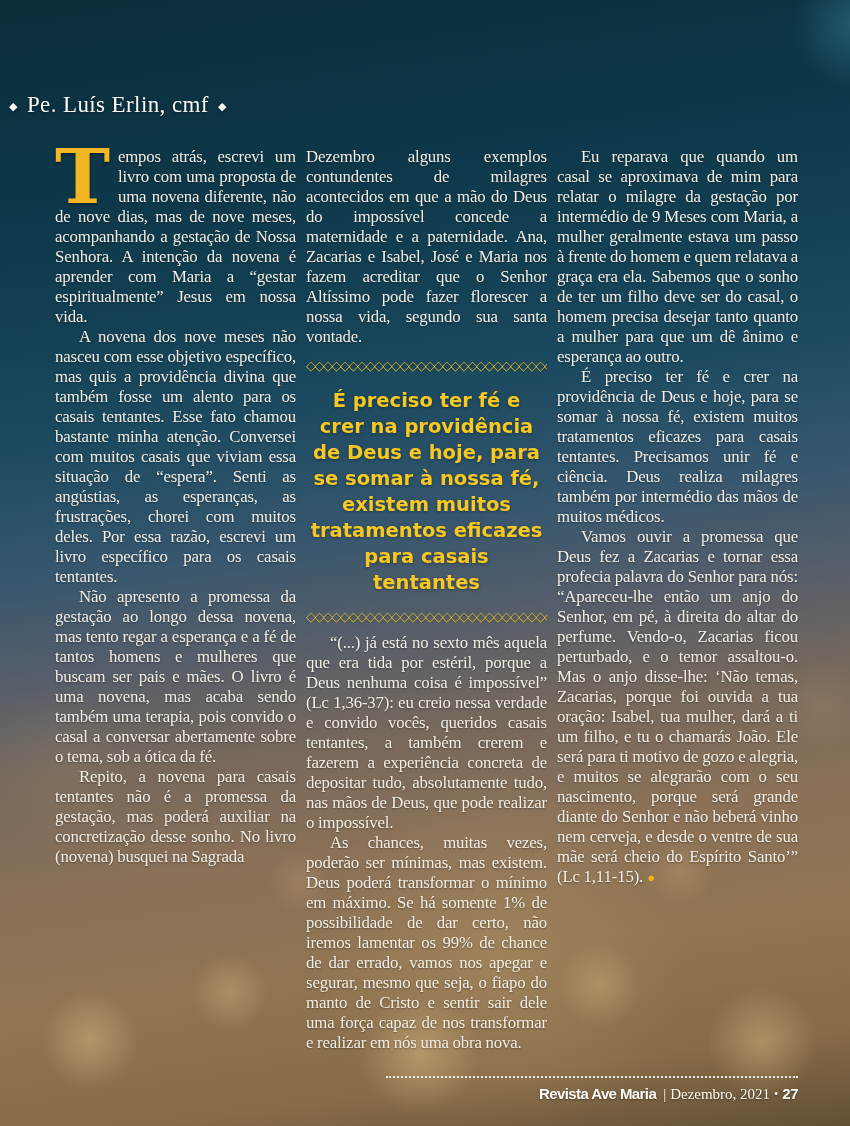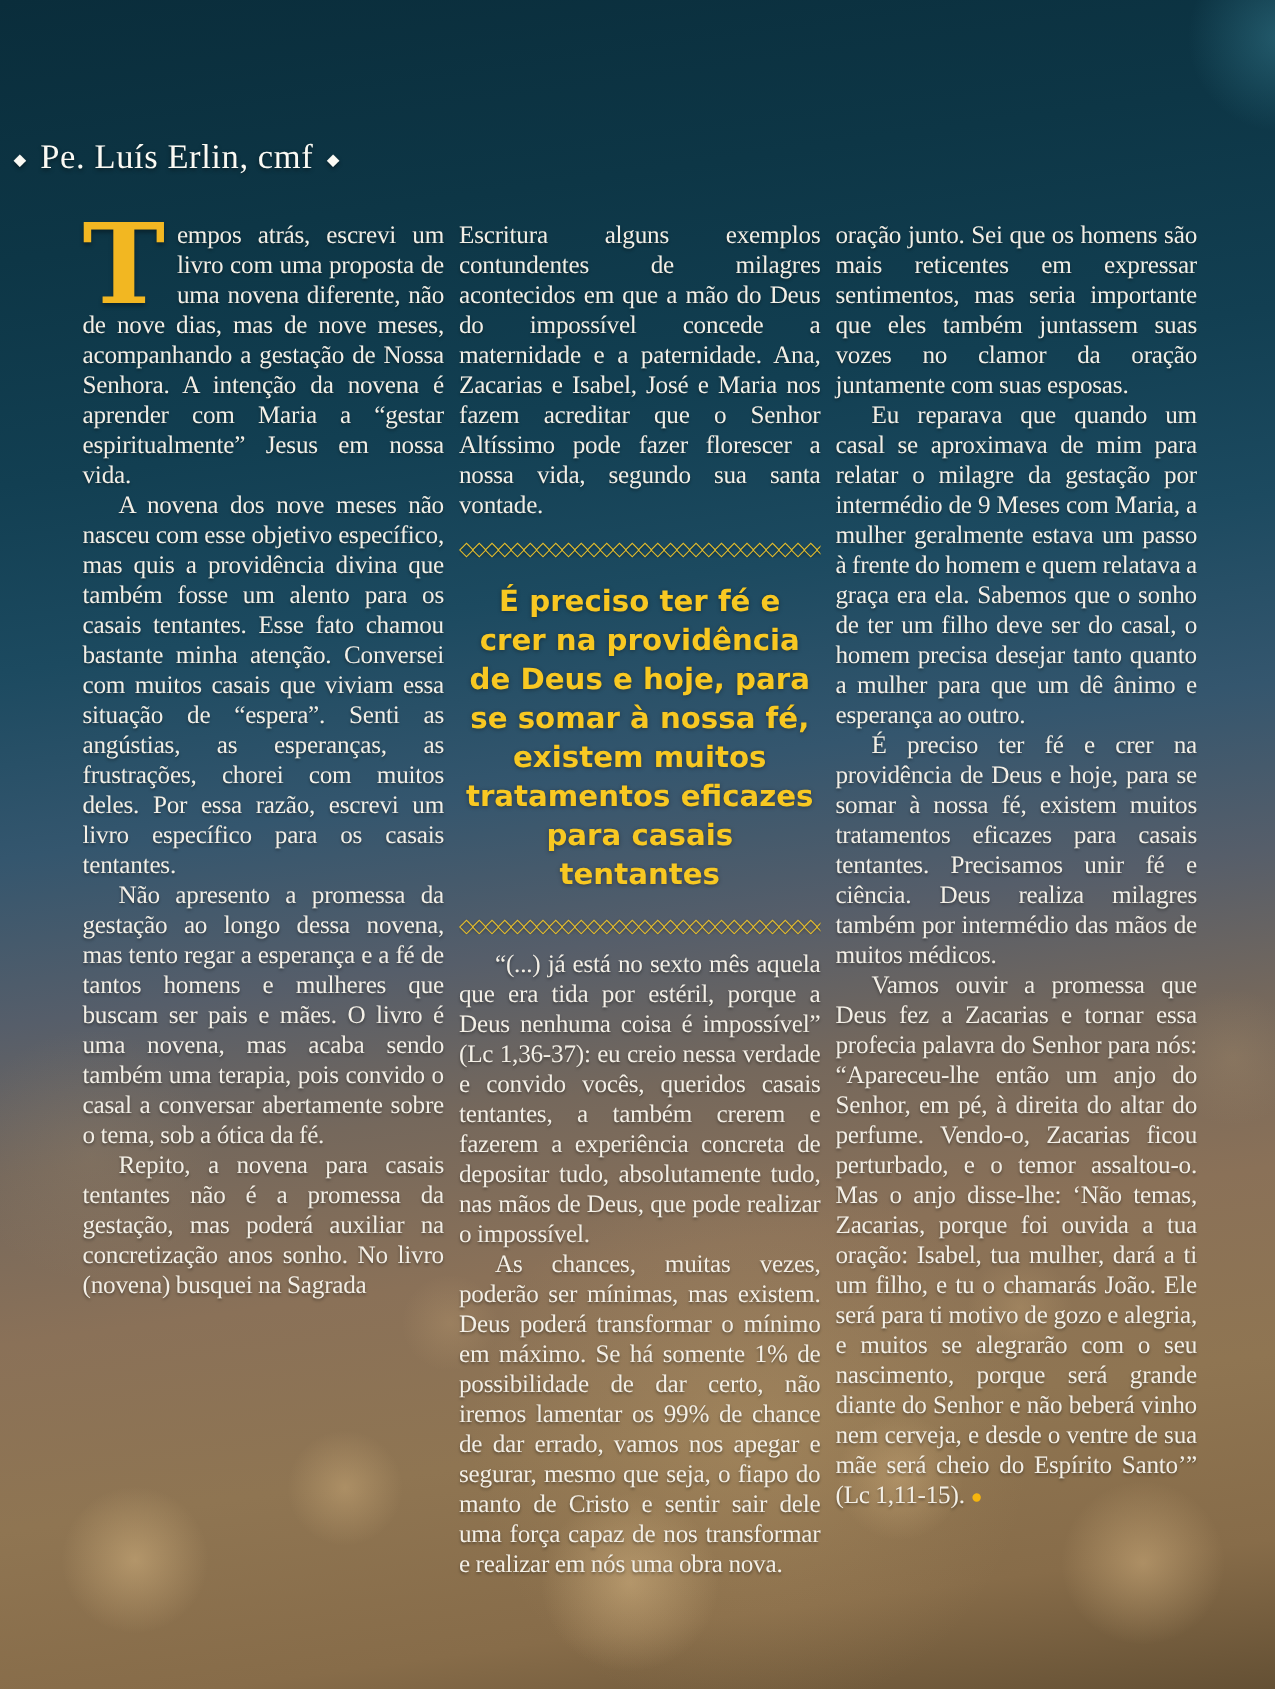--- a/index.html
+++ b/index.html
@@ -118,35 +118,40 @@
   <header class="byline">
     <span class="orn">◆</span><span>Pe. Luís Erlin, cmf</span><span class="orn">◆</span>
   </header>
 
   <main class="columns">
 
     <section class="col">
       <p class="para noindent"><span class="dropcap">T</span><span>empos atrás, escrevi um livro com uma proposta de uma novena diferente, não de nove dias, mas de nove meses, acompanhando a gestação de Nossa Senhora. A intenção da novena é aprender com Maria a “gestar espiritualmente” Jesus em nossa vida.</span></p>
       <p class="para">A novena dos nove meses não nasceu com esse objetivo específico, mas quis a providência divina que também fosse um alento para os casais tentantes. Esse fato chamou bastante minha atenção. Conversei com muitos casais que viviam essa situação de “espera”. Senti as angústias, as esperanças, as frustrações, chorei com muitos deles. Por essa razão, escrevi um livro específico para os casais tentantes.</p>
       <p class="para">Não apresento a promessa da gestação ao longo dessa novena, mas tento regar a esperança e a fé de tantos homens e mulheres que buscam ser pais e mães. O livro é uma novena, mas acaba sendo também uma terapia, pois convido o casal a conversar abertamente sobre o tema, sob a ótica da fé.</p>
-      <p class="para">Repito, a novena para casais tentantes não é a promessa da gestação, mas poderá auxiliar na concretização anos sonho. No livro (novena) busquei na Sagrada</p>
+      <p class="para">Repito, a novena para casais tentantes não é a promessa da gestação, mas poderá auxiliar na concretização desse sonho. No livro (novena) busquei na Sagrada</p>
     </section>
 
     <section class="col">
-      <p class="para noindent">Escritura alguns exemplos contundentes de milagres acontecidos em que a mão do Deus do impossível concede a maternidade e a paternidade. Ana, Zacarias e Isabel, José e Maria nos fazem acreditar que o Senhor Altíssimo pode fazer florescer a nossa vida, segundo sua santa vontade.</p>
+      <p class="para noindent">Dezembro alguns exemplos contundentes de milagres acontecidos em que a mão do Deus do impossível concede a maternidade e a paternidade. Ana, Zacarias e Isabel, José e Maria nos fazem acreditar que o Senhor Altíssimo pode fazer florescer a nossa vida, segundo sua santa vontade.</p>
       <div class="divider">◇◇◇◇◇◇◇◇◇◇◇◇◇◇◇◇◇◇◇◇◇◇◇◇◇◇◇◇◇◇◇◇</div>
       <blockquote class="pullquote">É preciso ter fé e crer na providência de Deus e hoje, para se somar à nossa fé, existem muitos tratamentos eficazes para casais tentantes</blockquote>
       <div class="divider">◇◇◇◇◇◇◇◇◇◇◇◇◇◇◇◇◇◇◇◇◇◇◇◇◇◇◇◇◇◇◇◇</div>
       <p class="para">“(...) já está no sexto mês aquela que era tida por estéril, porque a Deus nenhuma coisa é impossível” (Lc 1,36-37): eu creio nessa verdade e convido vocês, queridos casais tentantes, a também crerem e fazerem a experiência concreta de depositar tudo, absolutamente tudo, nas mãos de Deus, que pode realizar o impossível.</p>
       <p class="para">As chances, muitas vezes, poderão ser mínimas, mas existem. Deus poderá transformar o mínimo em máximo. Se há somente 1% de possibilidade de dar certo, não iremos lamentar os 99% de chance de dar errado, vamos nos apegar e segurar, mesmo que seja, o fiapo do manto de Cristo e sentir sair dele uma força capaz de nos transformar e realizar em nós uma obra nova.</p>
     </section>
 
     <section class="col">
-      <p class="para noindent">oração junto. Sei que os homens são mais reticentes em expressar sentimentos, mas seria importante que eles também juntassem suas vozes no clamor da oração juntamente com suas esposas.</p>
       <p class="para">Eu reparava que quando um casal se aproximava de mim para relatar o milagre da gestação por intermédio de 9 Meses com Maria, a mulher geralmente estava um passo à frente do homem e quem relatava a graça era ela. Sabemos que o sonho de ter um filho deve ser do casal, o homem precisa desejar tanto quanto a mulher para que um dê ânimo e esperança ao outro.</p>
       <p class="para">É preciso ter fé e crer na providência de Deus e hoje, para se somar à nossa fé, existem muitos tratamentos eficazes para casais tentantes. Precisamos unir fé e ciência. Deus realiza milagres também por intermédio das mãos de muitos médicos.</p>
       <p class="para"><span>Vamos ouvir a promessa que Deus fez a Zacarias e tornar essa profecia palavra do Senhor para nós: “Apareceu-lhe então um anjo do Senhor, em pé, à direita do altar do perfume. Vendo-o, Zacarias ficou perturbado, e o temor assaltou-o. Mas o anjo disse-lhe: ‘Não temas, Zacarias, porque foi ouvida a tua oração: Isabel, tua mulher, dará a ti um filho, e tu o chamarás João. Ele será para ti motivo de gozo e alegria, e muitos se alegrarão com o seu nascimento, porque será grande diante do Senhor e não beberá vinho nem cerveja, e desde o ventre de sua mãe será cheio do Espírito Santo’” (Lc 1,11-15).</span><span class="endmark">●</span></p>
     </section>
 
   </main>
 
+  <footer class="footer">
+    <div class="footer-rule"></div>
+    <div class="footer-line">
+      <span class="mag">Revista Ave Maria</span><span class="sep">|</span><span class="issue">Dezembro, 2021</span><span class="bullet">•</span><span class="pagenum">27</span>
+    </div>
+  </footer>
 
 </div>
 
 </body></html>

